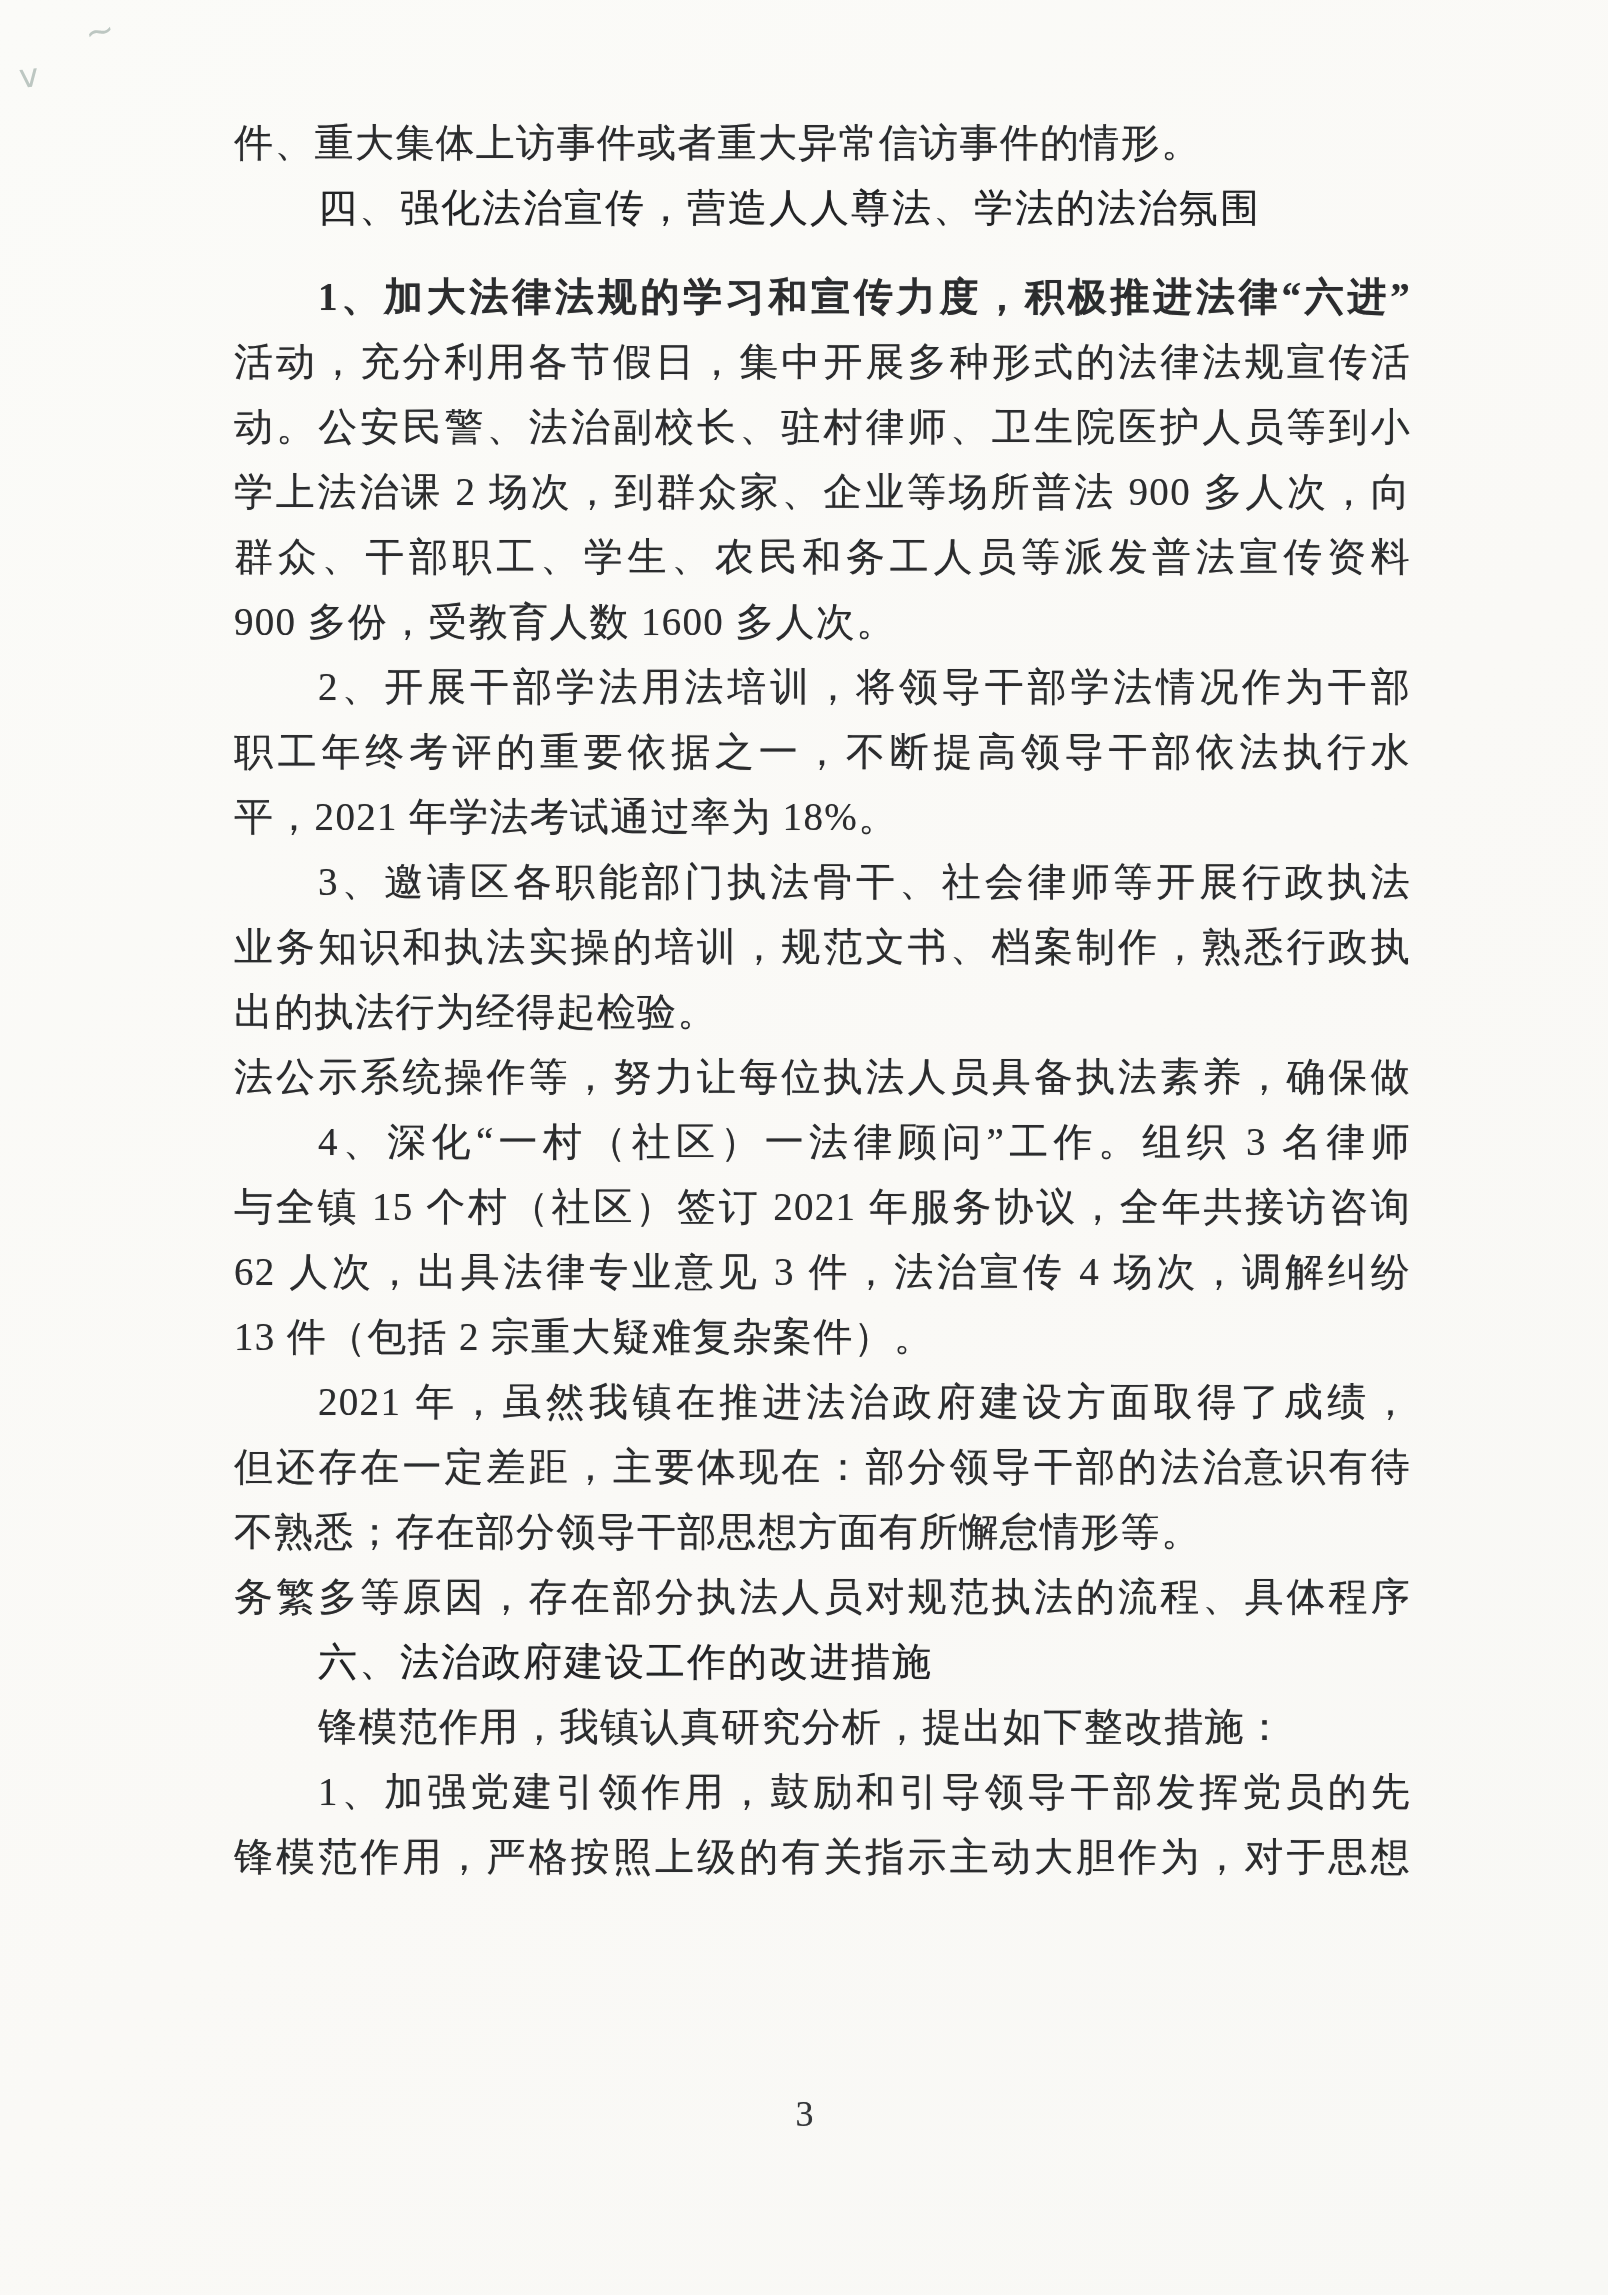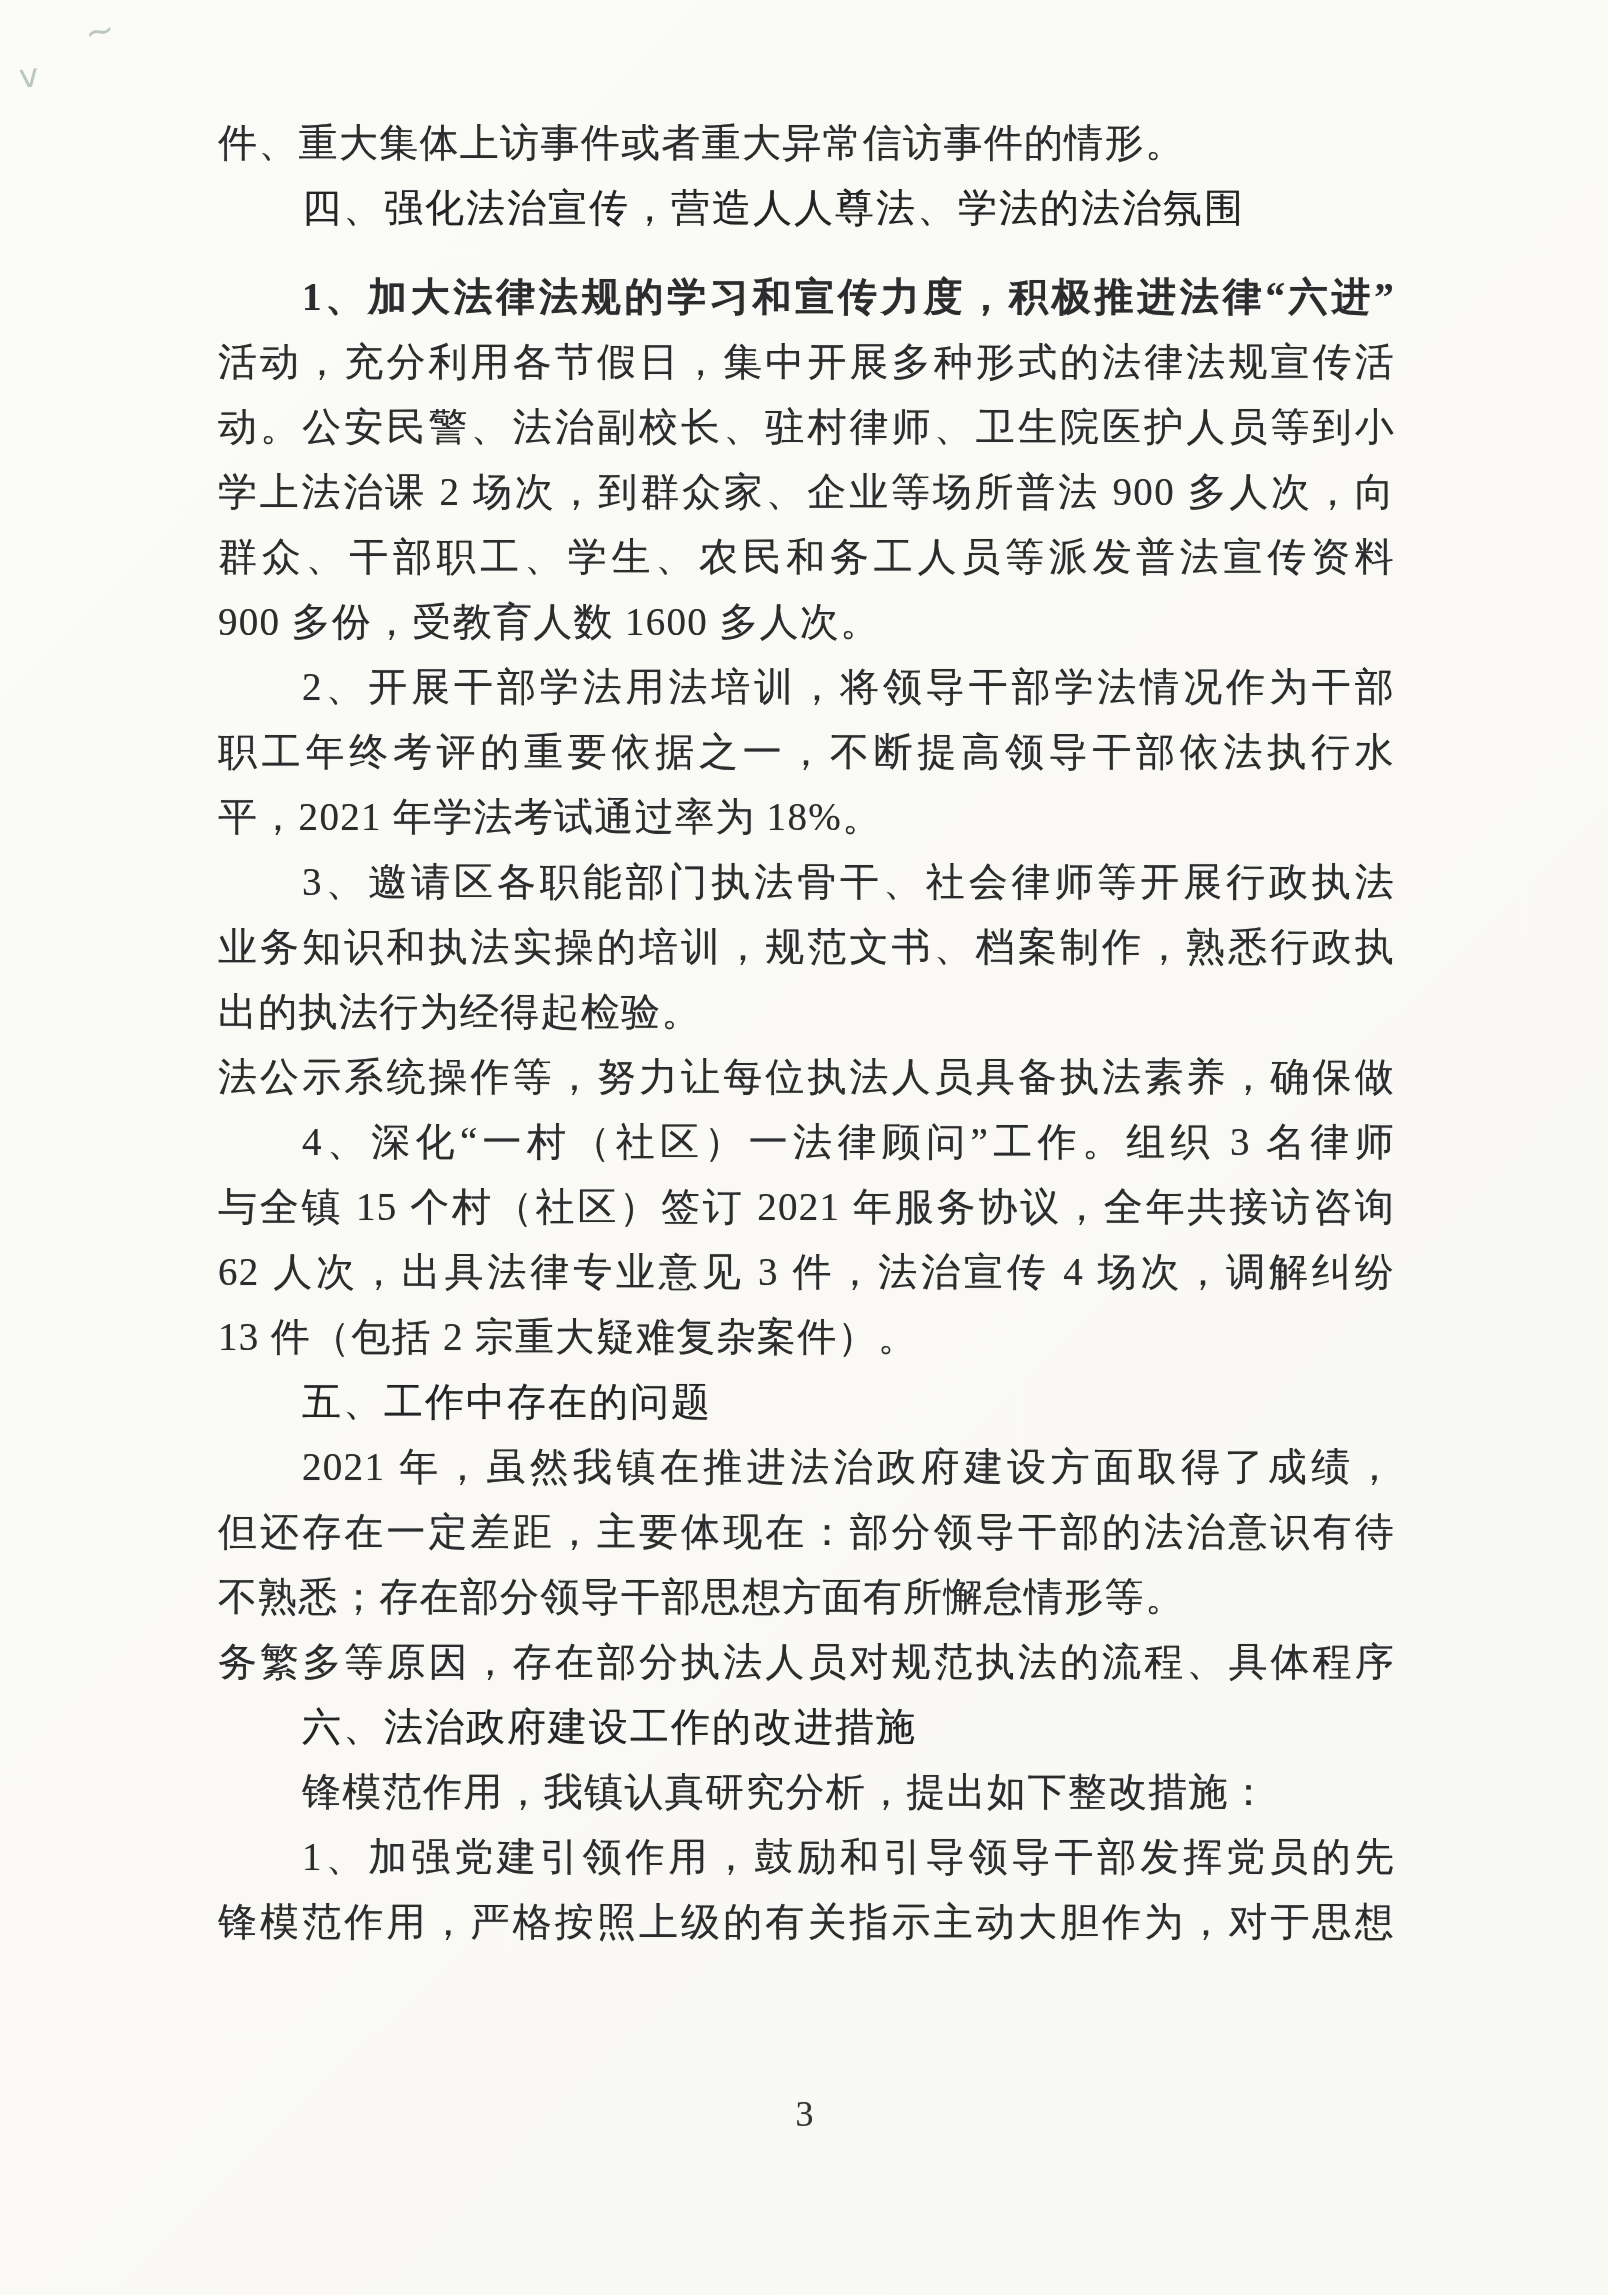--- a/index.html
+++ b/index.html
@@ -12,21 +12,21 @@
     width: 1609px;
     height: 2295px;
     margin: 0 auto;
     background: linear-gradient(135deg, #fbfbf8 0%, #faf9f6 55%, #f8f8f5 100%);
     overflow: hidden;
     font-family: "Liberation Serif", serif;
     color: #2b2c2e;
   }
   .text-column {
     position: absolute;
-    left: 218px;
+    left: 234px;
     top: 110px;
     width: 1177px;
   }
   .line {
     font-size: 39px;
     line-height: 65px;
     height: 65px;
     overflow: hidden;
     letter-spacing: 1.3px;
     text-shadow: 0 0 0.7px rgba(20,22,26,0.45);
@@ -91,21 +91,20 @@
       <div class="line justify">职工年终考评的重要依据之一，不断提高领导干部依法执行水</div>
       <div class="line">平，2021 年学法考试通过率为 18%。</div>
       <div class="line justify indent">3、邀请区各职能部门执法骨干、社会律师等开展行政执法</div>
       <div class="line justify">业务知识和执法实操的培训，规范文书、档案制作，熟悉行政执</div>
       <div class="line">出的执法行为经得起检验。</div>
       <div class="line justify">法公示系统操作等，努力让每位执法人员具备执法素养，确保做</div>
       <div class="line justify indent">4、深化“一村（社区）一法律顾问”工作。组织 3 名律师</div>
       <div class="line justify">与全镇 15 个村（社区）签订 2021 年服务协议，全年共接访咨询</div>
       <div class="line justify">62 人次，出具法律专业意见 3 件，法治宣传 4 场次，调解纠纷</div>
       <div class="line">13 件（包括 2 宗重大疑难复杂案件）。</div>
-      <div class="line indent heading">五、工作中存在的问题</div>
       <div class="line justify indent">2021 年，虽然我镇在推进法治政府建设方面取得了成绩，</div>
       <div class="line justify">但还存在一定差距，主要体现在：部分领导干部的法治意识有待</div>
       <div class="line">不熟悉；存在部分领导干部思想方面有所懈怠情形等。</div>
       <div class="line justify">务繁多等原因，存在部分执法人员对规范执法的流程、具体程序</div>
       <div class="line indent heading">六、法治政府建设工作的改进措施</div>
       <div class="line indent">锋模范作用，我镇认真研究分析，提出如下整改措施：</div>
       <div class="line justify indent">1、加强党建引领作用，鼓励和引导领导干部发挥党员的先</div>
       <div class="line justify">锋模范作用，严格按照上级的有关指示主动大胆作为，对于思想</div>
     </div>
 

